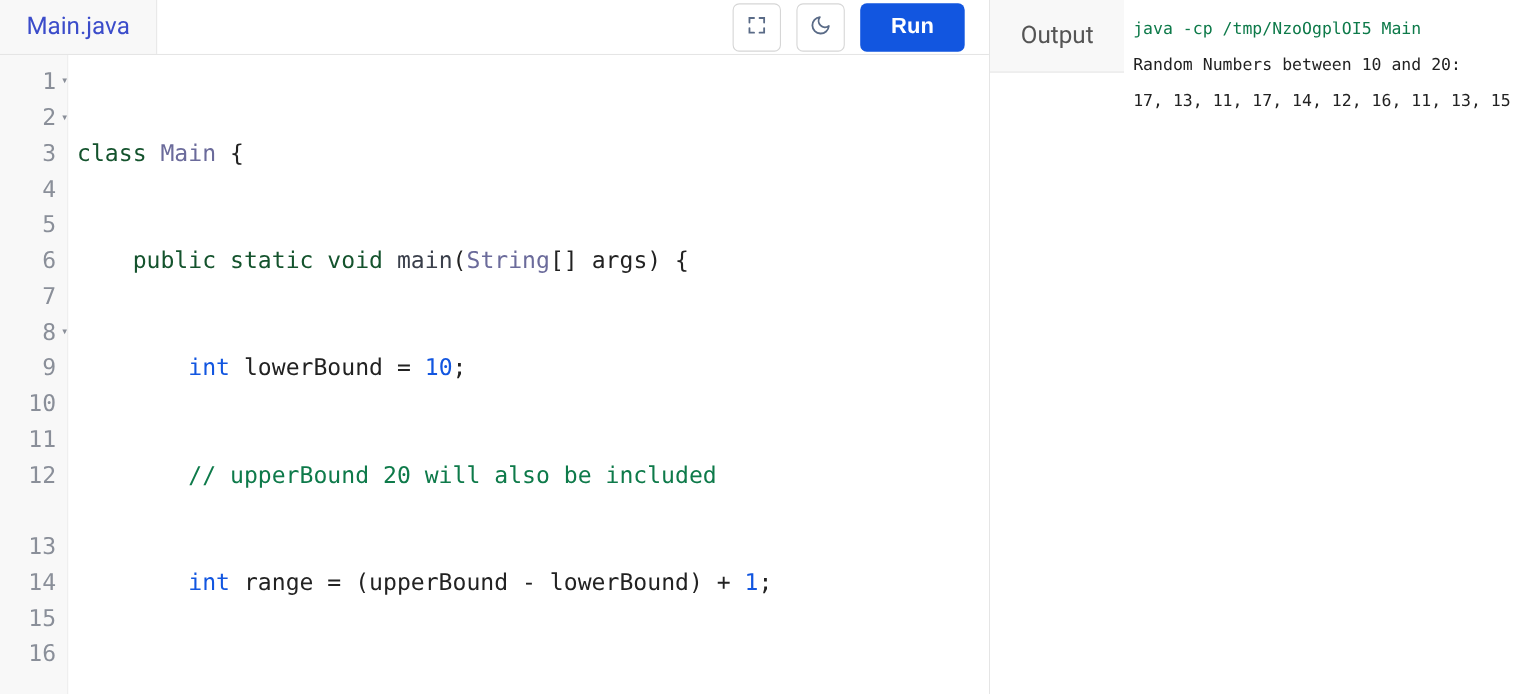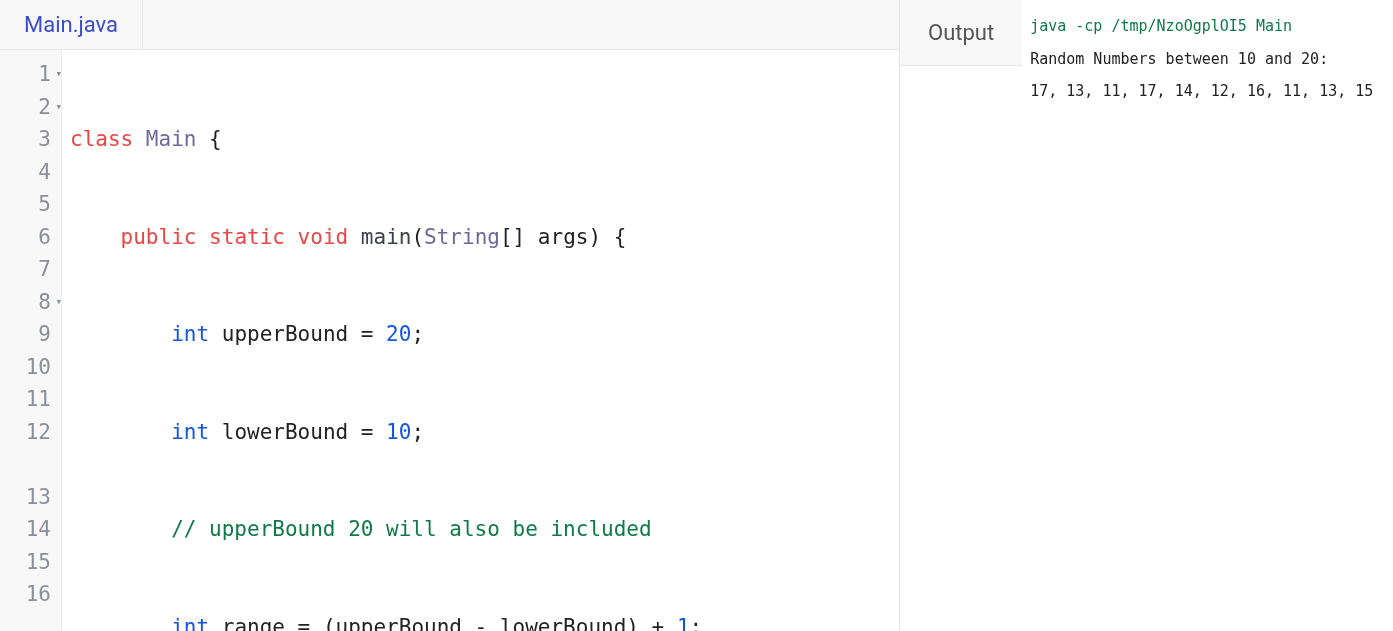--- a/index.html
+++ b/index.html
@@ -116,21 +116,21 @@
     font-size: 11px;
     color: #8a8f99;
   }
   .code {
     flex: 1;
     padding: 8px 0 0 8px;
     white-space: pre;
     color: #222;
   }
   .code-line { height: 32.5px; }
-  .kw { color: #ef4444; }
+  .kw { color: #14532d; }
   .type { color: #1256e0; }
   .num { color: #1256e0; }
   .com { color: #0e7a4a; }
   .cls { color: #6b6b9b; }
   .fn { color: #3a3f4b; }
   .output-body {
     flex: 1;
     padding: 10px 8px 0 8px;
     font-family: "SF Mono", Menlo, Consolas, monospace;
     font-size: 15px;
@@ -141,20 +141,39 @@
   }
   .cmd { color: #0e7a4a; }
 </style>
 </head>
 <body>
 
 <div class="left-pane">
   <div class="toolbar">
     <div class="tab active">
       <span>Main.java</span>
+    </div>
+    <div class="toolbar-right">
+      <button class="icon-btn">
+        <span>
+          <svg width="20" height="20" viewBox="0 0 24 24" fill="none" stroke="currentColor" stroke-width="2" stroke-linecap="round">
+              <path d="M4 9V4h5M20 9V4h-5M4 15v5h5M20 15v5h-5"></path>
+            </svg>
+        </span>
+      </button>
+      <button class="icon-btn">
+        <span>
+          <svg width="20" height="20" viewBox="0 0 24 24" fill="none" stroke="currentColor" stroke-width="2" stroke-linecap="round" stroke-linejoin="round">
+              <path d="M21 12.79A9 9 0 1 1 11.21 3 7 7 0 0 0 21 12.79z"></path>
+            </svg>
+        </span>
+      </button>
+      <button class="run-btn">
+        <span>Run</span>
+      </button>
     </div>
   </div>
 
   <div class="editor">
     <div class="gutter" id="gutter">
         <div class="gutter-line">1<span class="fold">▾</span></div>
         <div class="gutter-line">2<span class="fold">▾</span></div>
         <div class="gutter-line">3</div>
         <div class="gutter-line">4</div>
         <div class="gutter-line">5</div>
@@ -166,21 +185,20 @@
         <div class="gutter-line">11</div>
         <div class="gutter-line wrap">12</div>
         <div class="gutter-line">13</div>
         <div class="gutter-line">14</div>
         <div class="gutter-line">15</div>
         <div class="gutter-line">16</div>
       </div>
     <div class="code">
       <div class="code-line"><span class="kw">class</span><span class="cls"> Main</span><span> {</span></div>
       <div class="code-line"><span>    </span><span class="kw">public</span><span> </span><span class="kw">static</span><span> </span><span class="kw">void</span><span> </span><span class="fn">main</span><span>(</span><span class="cls">String</span><span>[] args) {</span></div>
-      <div class="code-line"><span>        </span><span class="type">int</span><span> upperBound = </span><span class="num">20</span><span>;</span></div>
       <div class="code-line"><span>        </span><span class="type">int</span><span> lowerBound = </span><span class="num">10</span><span>;</span></div>
       <div class="code-line"><span>        </span><span class="com">// upperBound 20 will also be included</span></div>
       <div class="code-line"><span>        </span><span class="type">int</span><span> range = (upperBound - lowerBound) + </span><span class="num">1</span><span>;</span></div>
       
       
       
       
       
       
       

